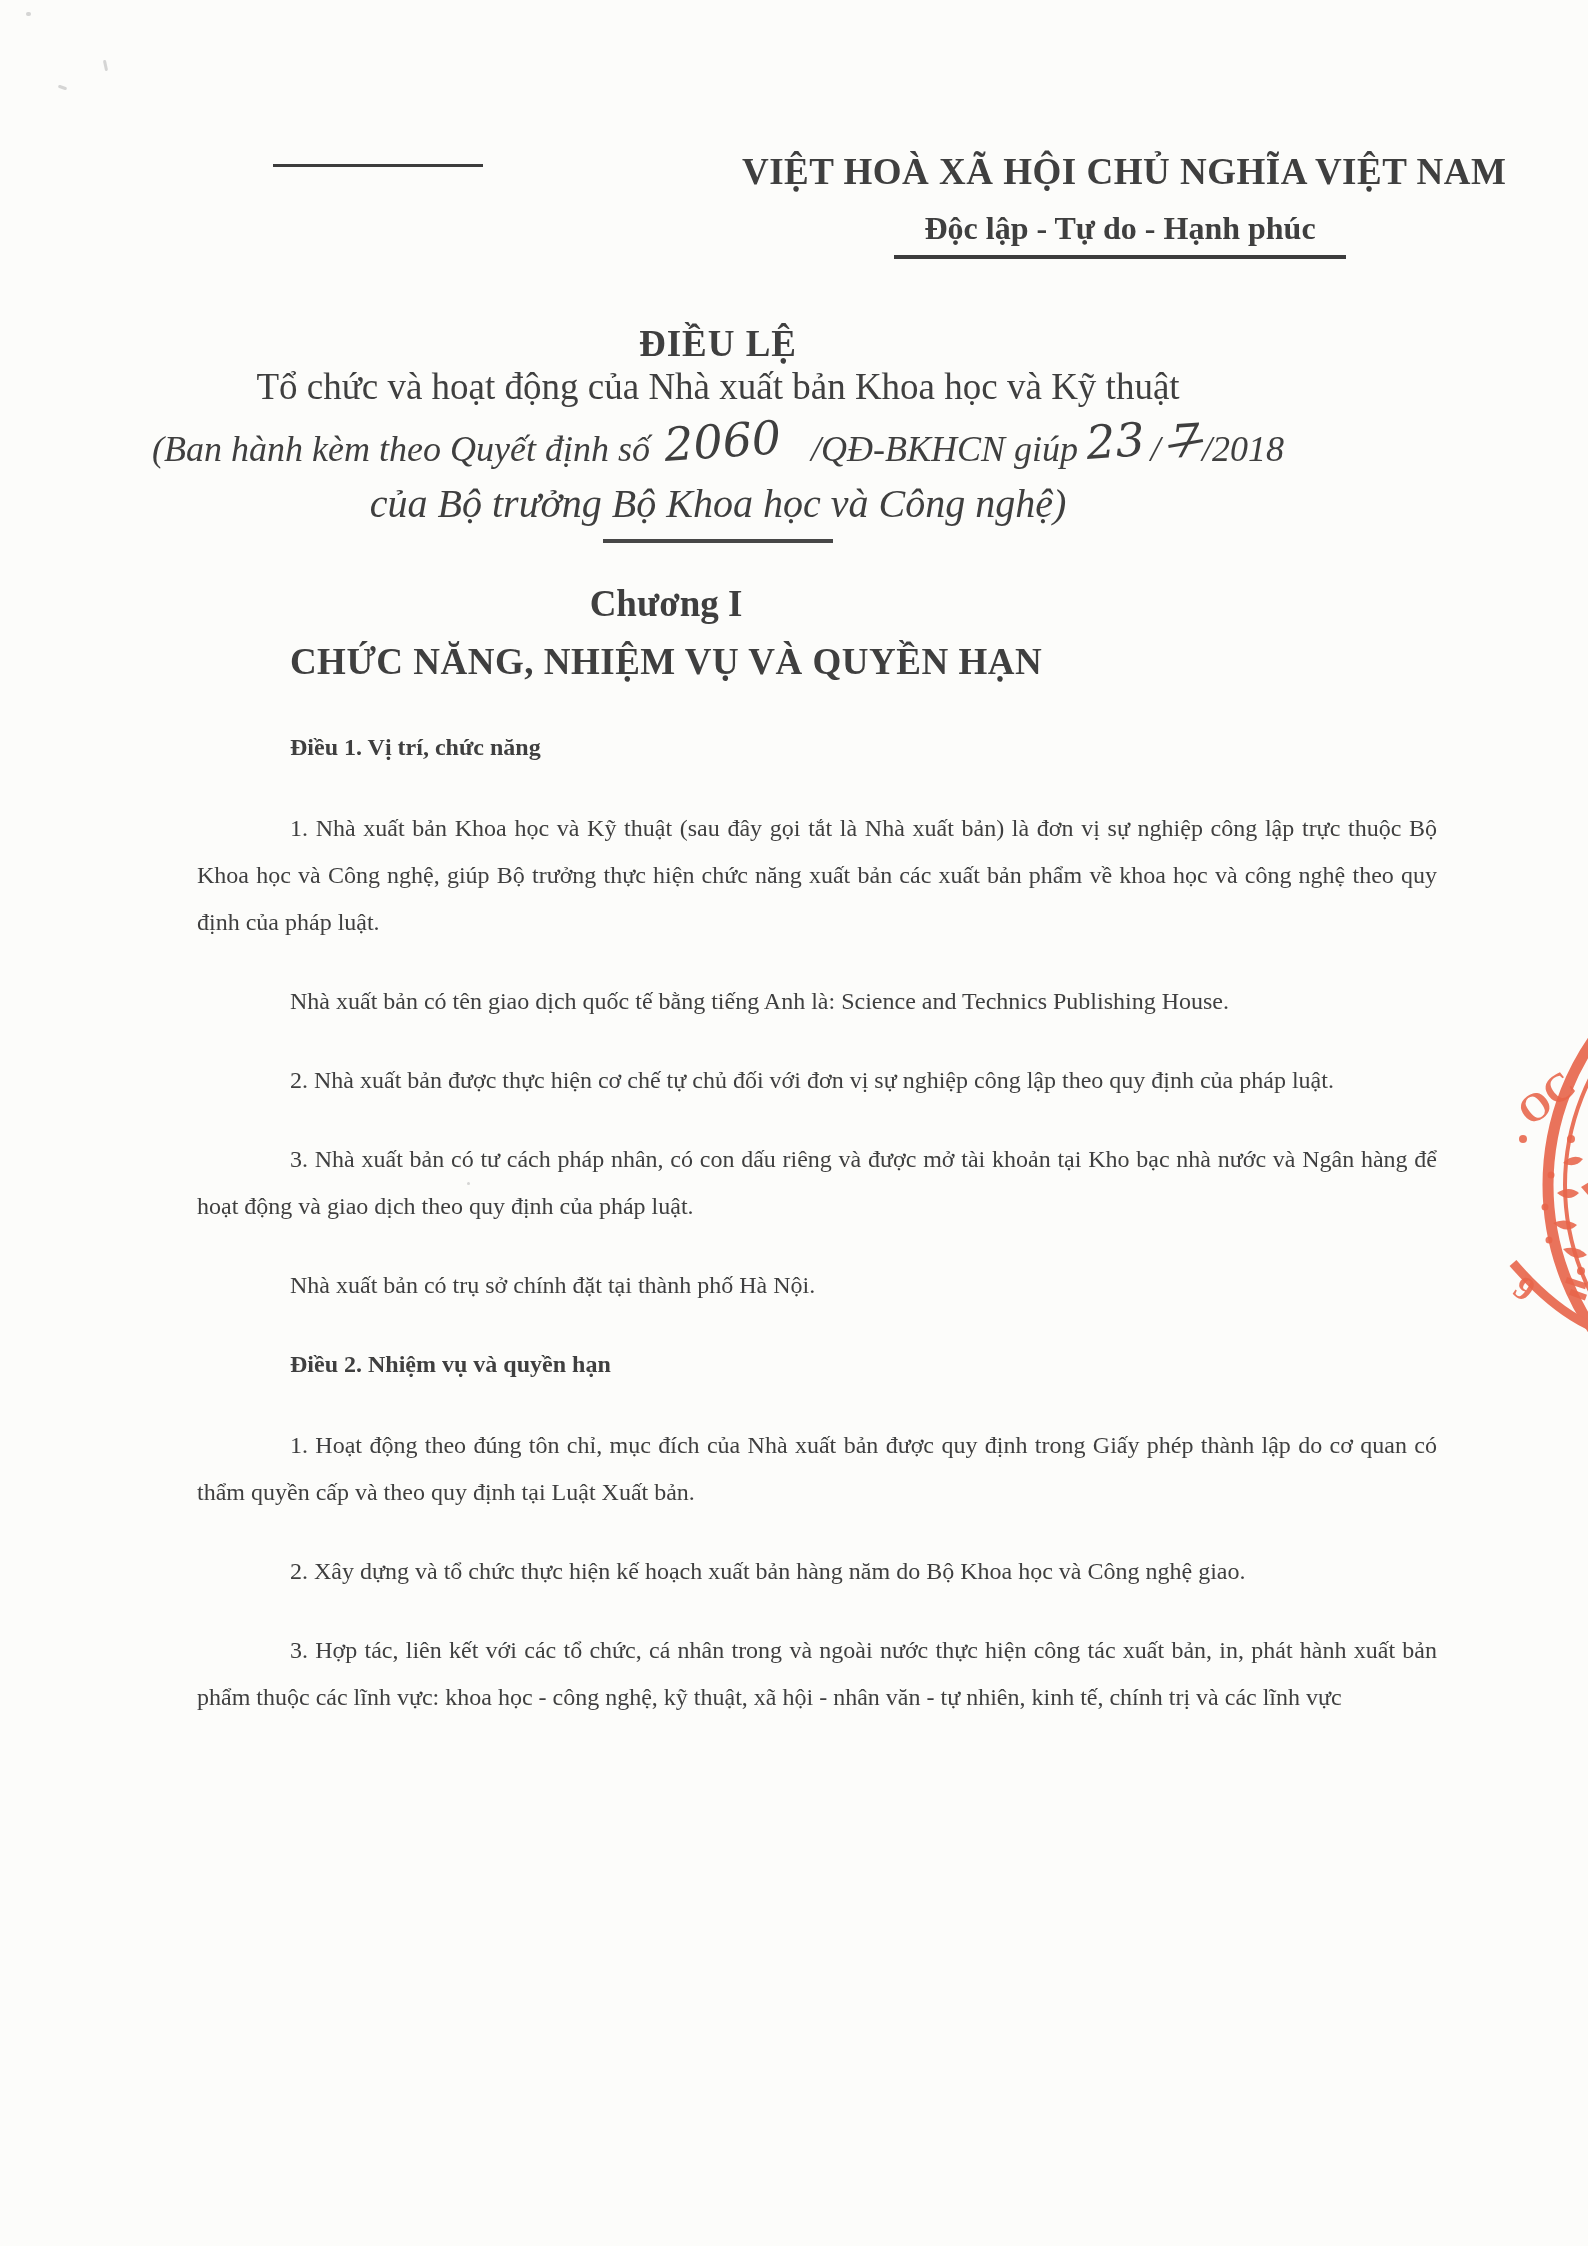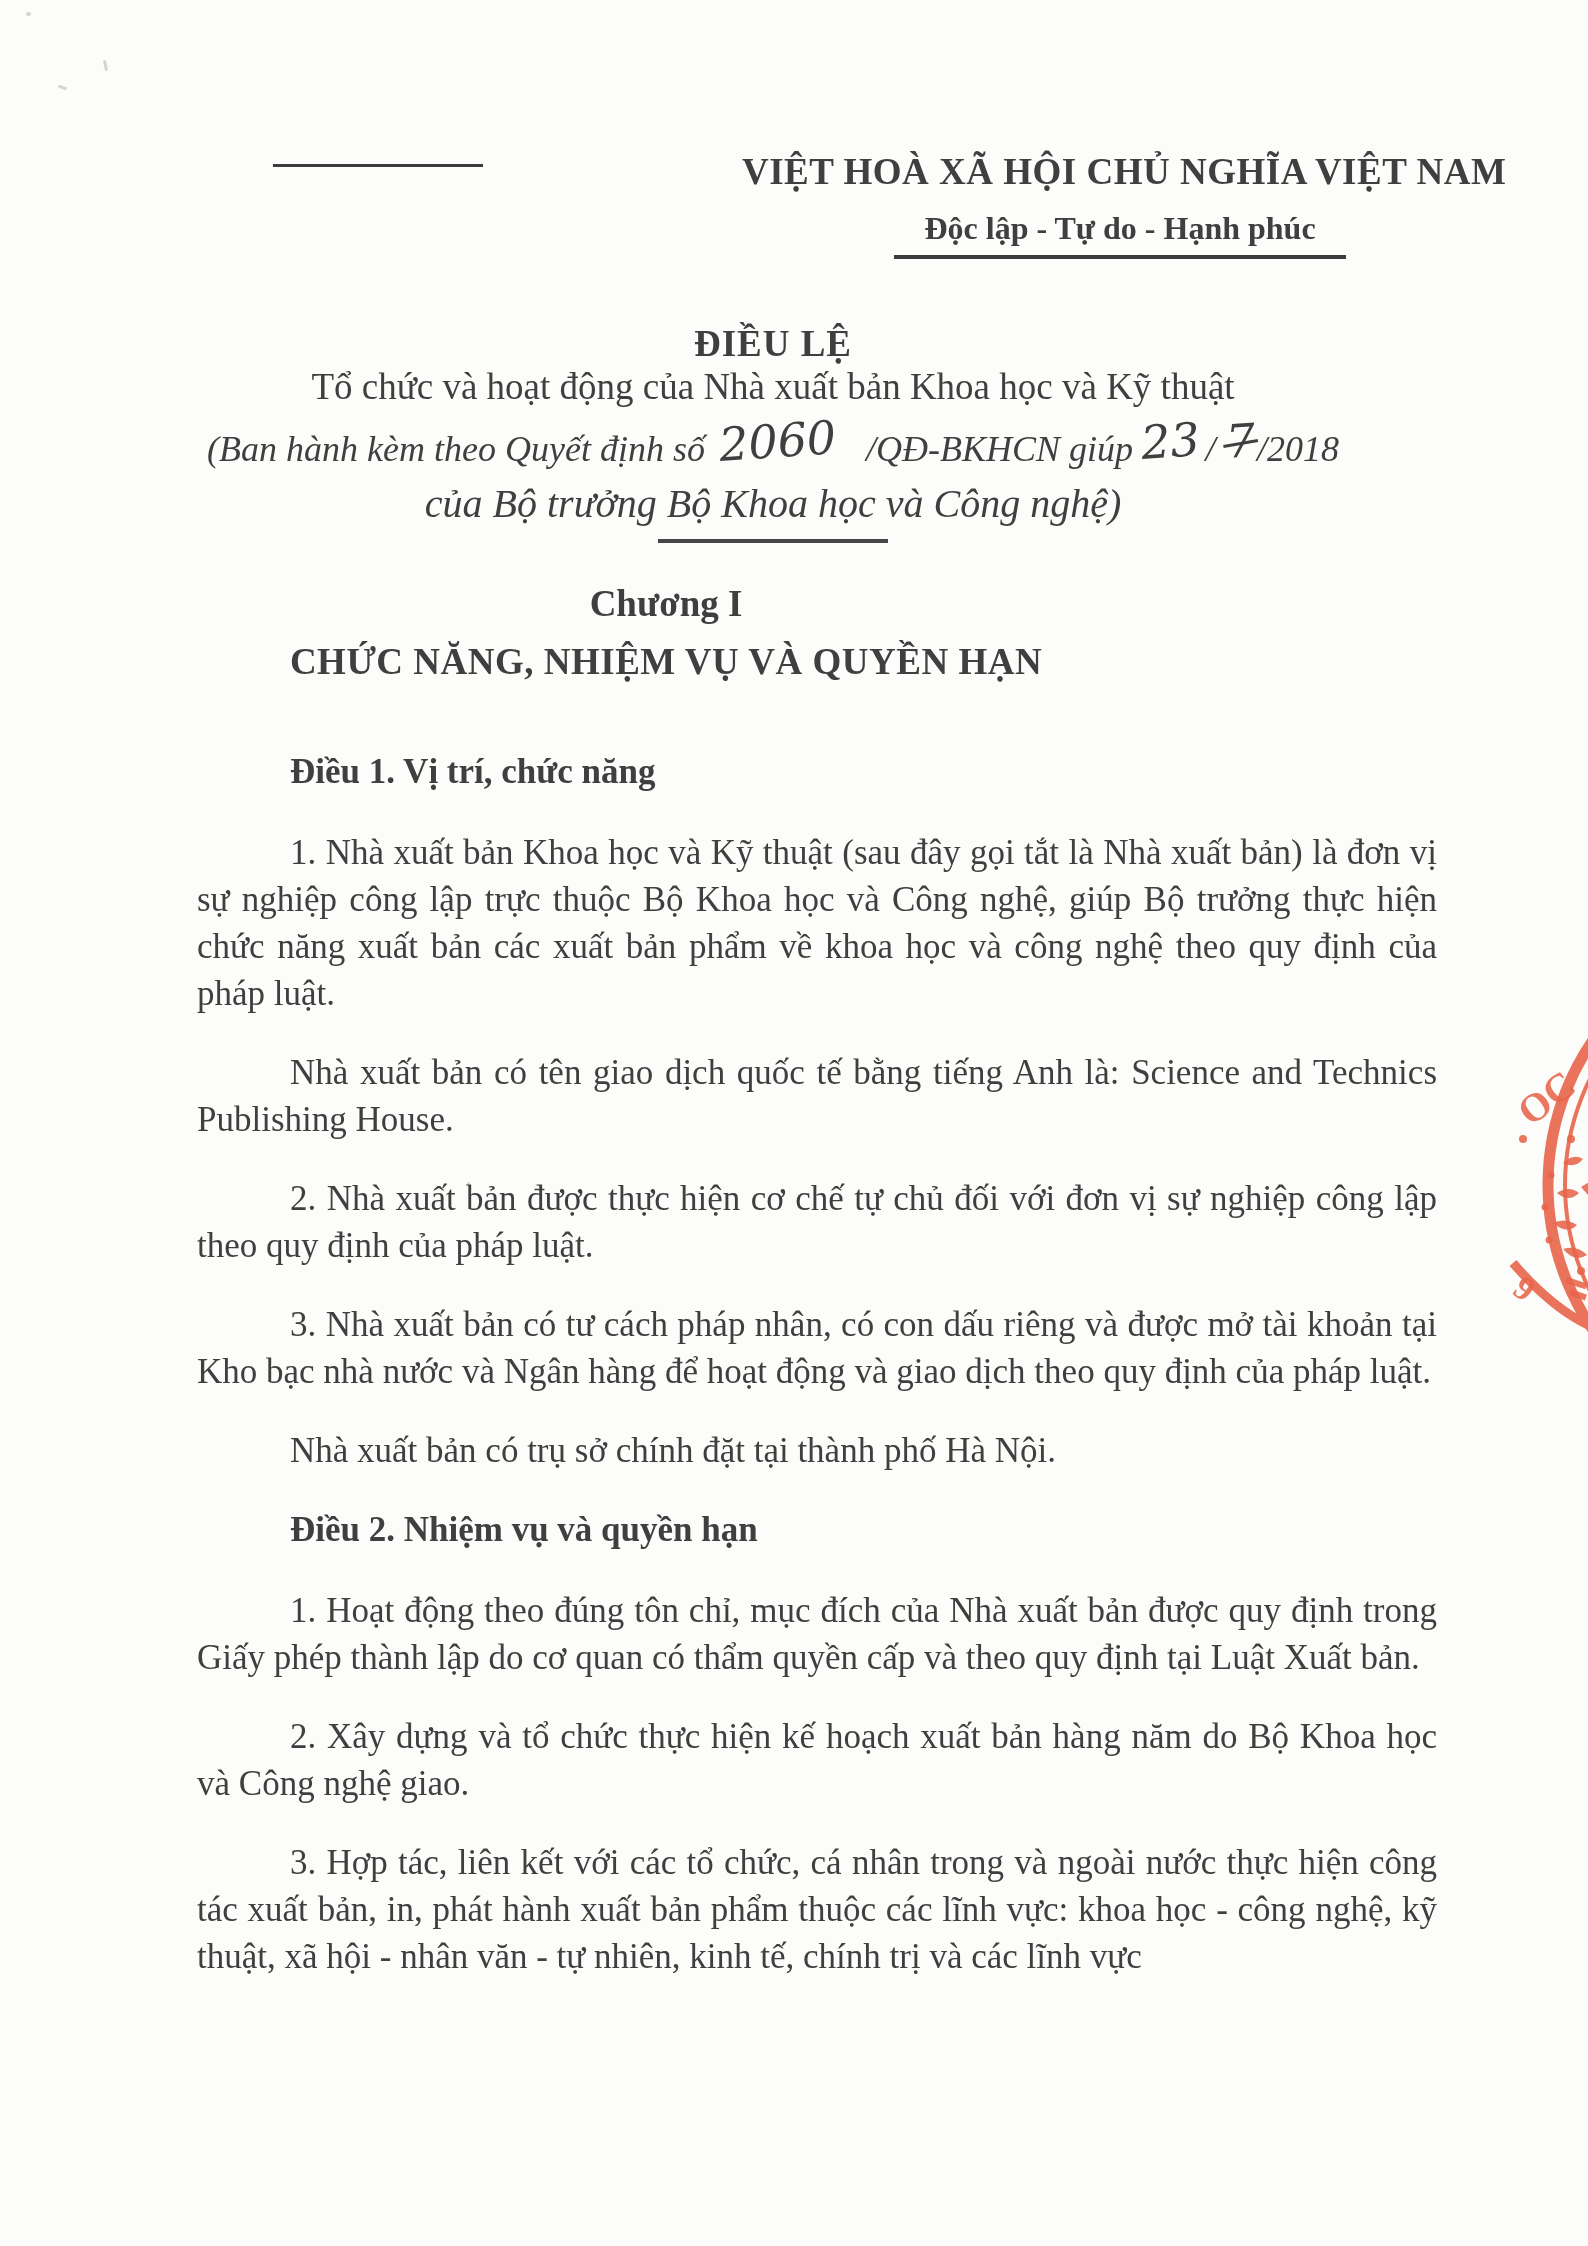--- a/index.html
+++ b/index.html
@@ -22,21 +22,21 @@
   .hdr-left .rule { width:210px; height:3px; background:#3c3c3c; margin:8px auto 0; }
   .hdr-right {
     position:absolute; top:150px; left:742px; width:756px;
     text-align:center; font-weight:bold; white-space:nowrap;
   }
   .hdr-right .motto1 { font-size:37px; letter-spacing:.5px; }
   .hdr-right .motto2 { font-size:32px; margin-top:17px; }
   .hdr-right .rule { width:452px; height:4px; background:#3c3c3c; margin:8px auto 0; }
 
   
-  .title-block { position:absolute; top:322px; left:11px; width:1436px; text-align:center;padding-left:44px; }
+  .title-block { position:absolute; top:322px; left:0; width:1436px; text-align:center; }
   .doc-type { font-size:37px; font-weight:bold; letter-spacing:1px; }
   .doc-subject { font-size:37px; font-weight:normal; }
   .issue-line { font-size:36px; font-style:italic; margin-top:14px; }
   .issue-line2 { font-size:40px; font-style:italic; margin-top:10px; }
   .hand {
     display:inline-block; font-family:"DejaVu Serif", serif;
     font-style:italic; font-size:46px; line-height:1;
     transform:rotate(-4deg); position:relative; top:-4px;
   }
   .hand.num { margin:0 30px 0 14px; }
@@ -48,22 +48,22 @@
   }
   .title-rule { width:230px; height:4px; background:#474747; margin:12px auto 0; }
 
   
   .chapter { position:absolute; top:582px; left:0; width:1332px; text-align:center; font-weight:bold; }
   .chapter .chap-no { font-size:37px; }
   .chapter .chap-title { font-size:37px; margin-top:15px; letter-spacing:.5px; }
 
   
   .body-text {
-    position:absolute; top:748px; left:197px; width:1240px;
-    font-size:35px; line-height:47px; text-align:justify;
+    position:absolute; top:724px; left:197px; width:1240px;
+    font-size:24px; line-height:47px; text-align:justify;
   }
   .body-text p { margin:0 0 32px; text-indent:93px; }
   .body-text p.h { font-weight:bold; margin-bottom:34px; }
 
   
   .stamp { position:absolute; top:1035px; right:0; width:95px; height:300px; }
 
   
   .speck { position:absolute; background:#b5b5b5; opacity:.55; border-radius:2px; }
   .sp1 { left:58px;  top:86px;  width:9px;  height:3px; transform:rotate(20deg); }

